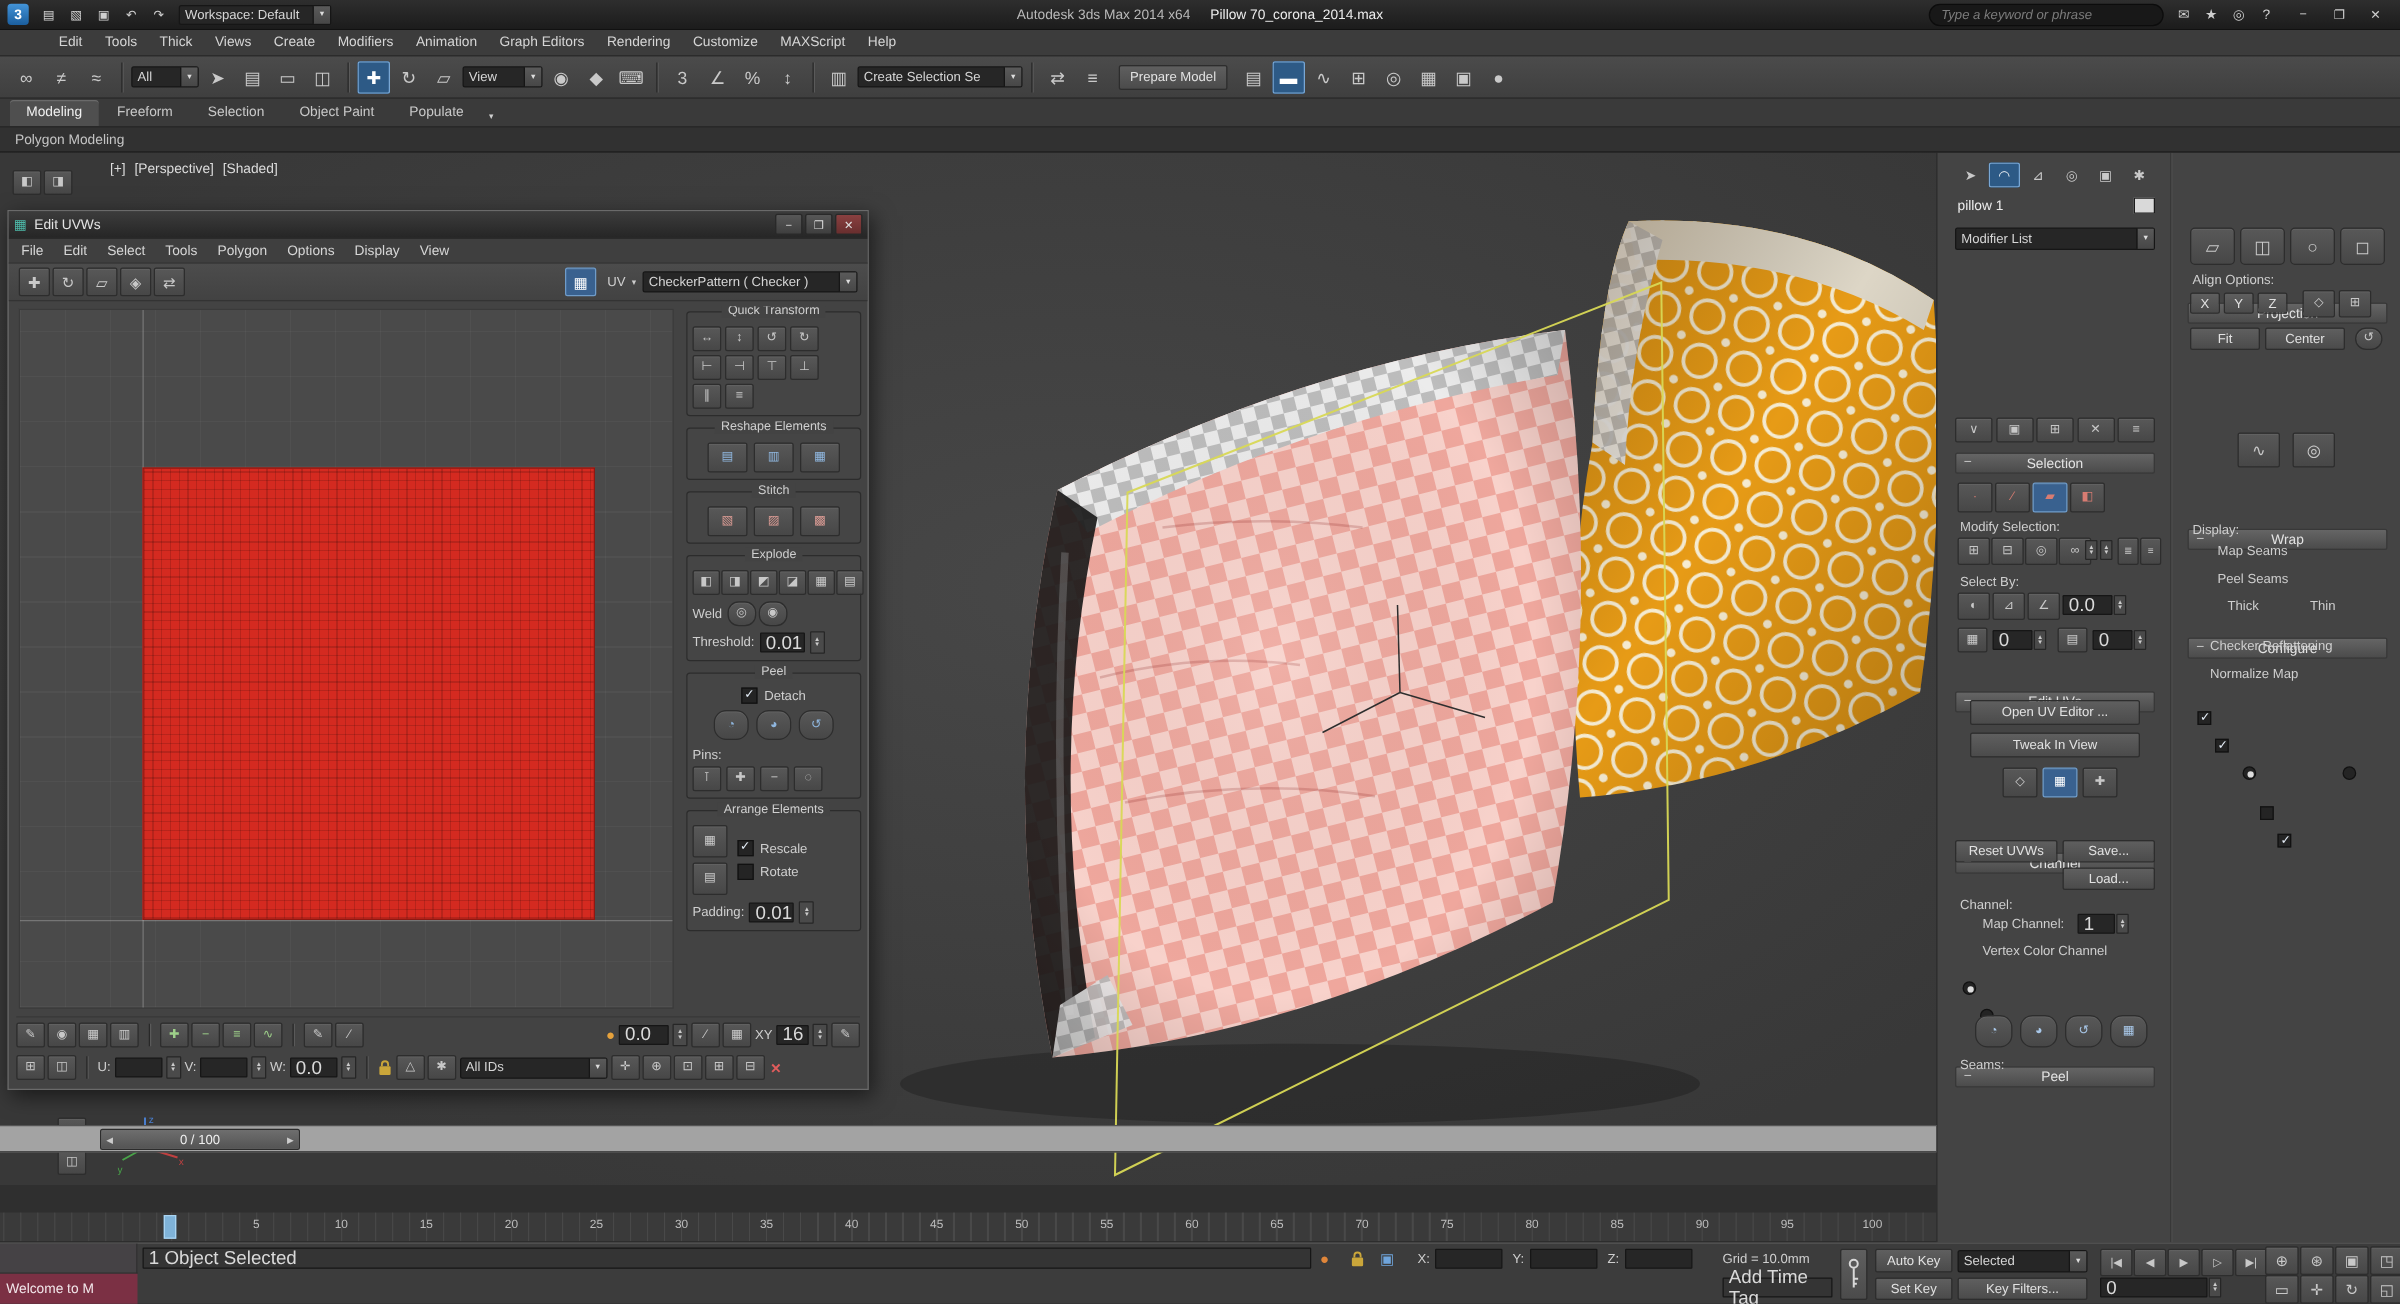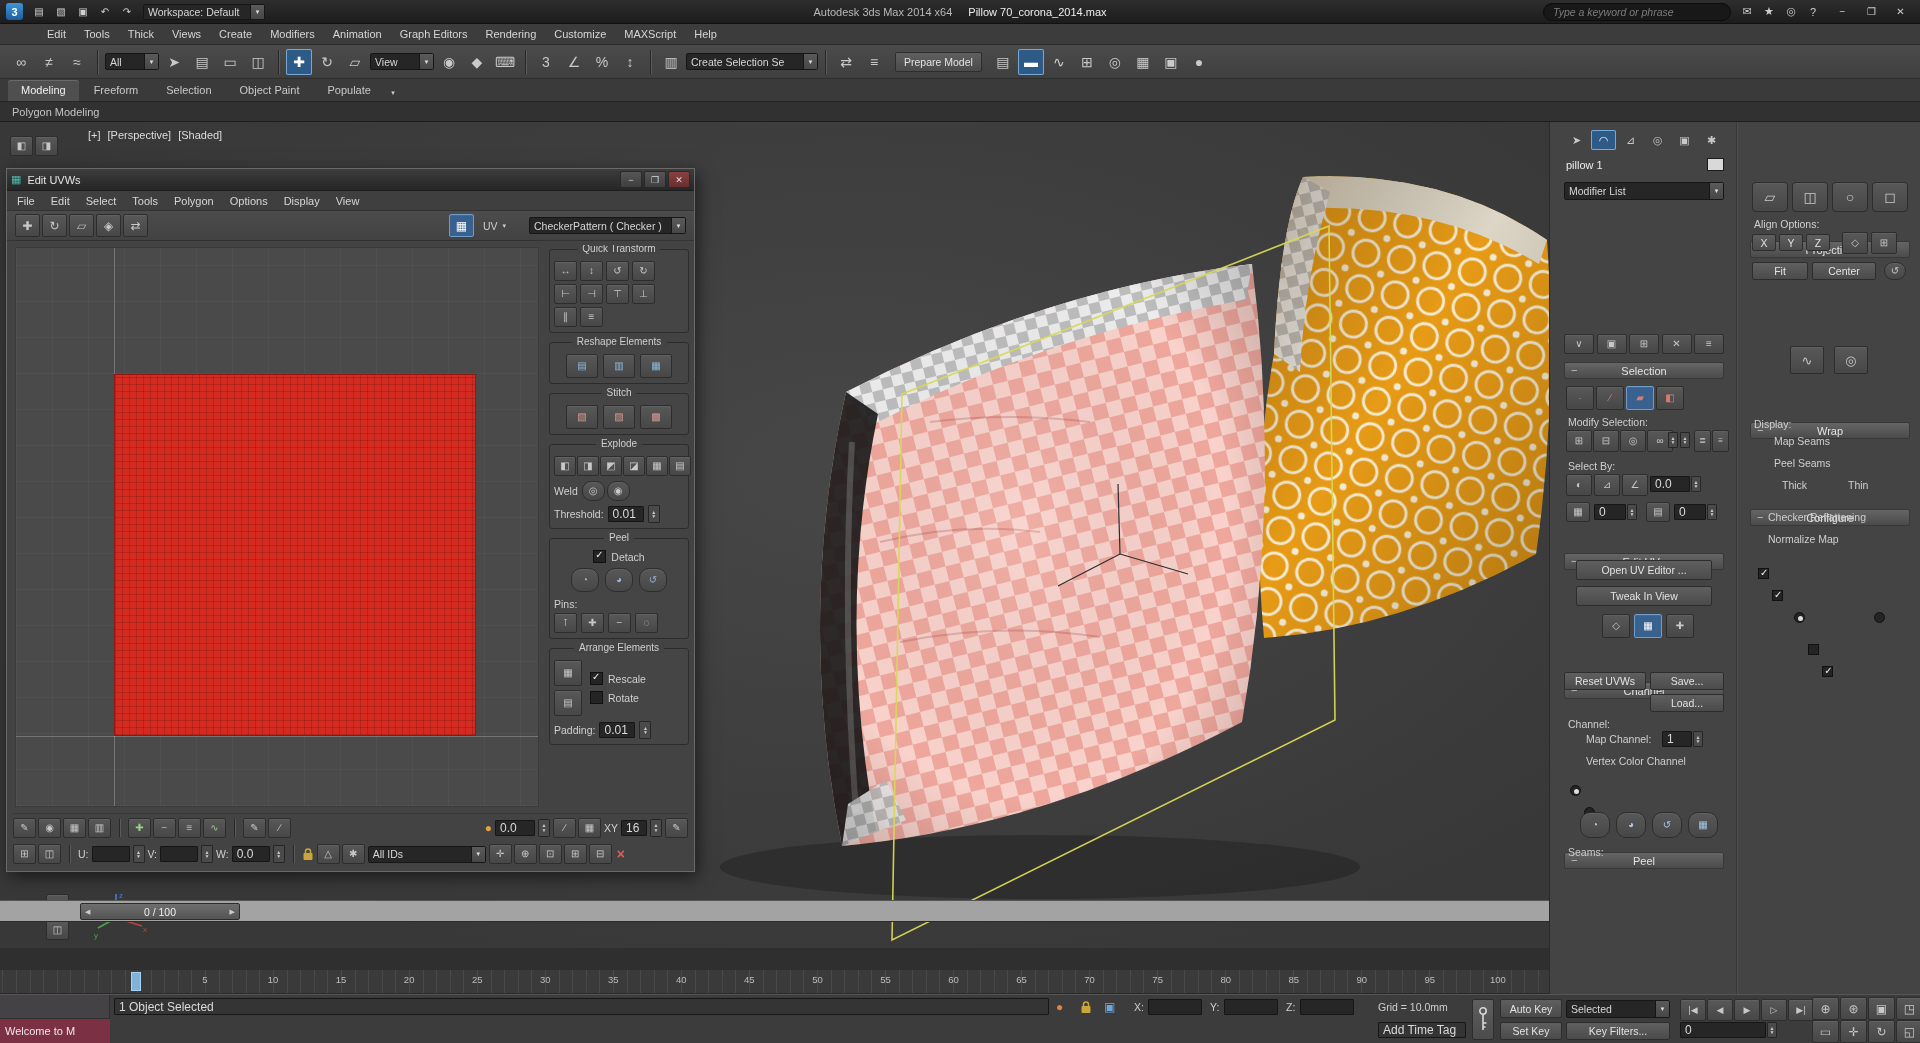--- a/index.html
+++ b/index.html
@@ -8,21 +8,21 @@
   .strip{display:flex;align-items:center;gap:2px}
   .tico{display:flex;align-items:center;justify-content:center;width:26px;height:26px;color:#c9c9c9;font-size:14px;border-radius:2px;flex:none}
   .tico[data-active="true"]{background:#2d5a86;box-shadow:inset 0 0 0 1px #79a7d4;color:#fff}
   .ico{display:flex;align-items:center;justify-content:center;width:21px;height:18px;background:linear-gradient(#585858,#474747);border:1px solid #2d2d2d;border-radius:2px;color:#c8c8c8;font-size:10px;line-height:1;box-shadow:inset 0 1px 0 rgba(255,255,255,.06);flex:none}
   .ico[data-active="true"]{background:#39618f;border-color:#6f9cc9;color:#fff}
   .sep{width:1px;height:24px;background:#282828;box-shadow:1px 0 0 #5a5a5a;margin:0 5px;flex:none}
   .combo{display:flex;align-items:center;height:17px;background:#262626;border:1px solid #161616;border-radius:2px;color:#d6d6d6;font-size:10.5px;box-sizing:border-box}
   .combo .cval{padding:0 4px;flex:1;white-space:nowrap;overflow:hidden}
   .combo .carr{width:13px;align-self:stretch;background:linear-gradient(#5a5a5a,#474747);display:flex;align-items:center;justify-content:center;font-size:6px;color:#ddd;border-left:1px solid #161616;flex:none}
   .btn{display:flex;align-items:center;justify-content:center;background:linear-gradient(#5f5f5f,#4b4b4b);border:1px solid #2d2d2d;border-radius:2px;color:#e2e2e2;font-size:10.5px;height:18px;box-sizing:border-box;white-space:nowrap}
-  .fld{background:#262626;border:1px solid #161616;color:#dadada;font-size:12px;height:16px;display:flex;align-items:center;padding:0 4px;box-sizing:border-box;border-radius:1px}
+  .fld{background:#262626;border:1px solid #161616;color:#dadada;font-size:15px;height:16px;display:flex;align-items:center;padding:0 4px;box-sizing:border-box;border-radius:1px}
   .spn{display:inline-flex;flex-direction:column;justify-content:center;width:10px;height:16px;background:#4a4a4a;border:1px solid #262626;border-radius:1px;color:#ccc;font-size:5px;line-height:4.5px;text-align:center;flex:none}
   .spn::before{content:"▲"}.spn::after{content:"▼"}
   .cb{width:11px;height:11px;background:#242424;border:1px solid #111;display:inline-block;position:relative;flex:none}
   .cb[data-checked="true"]::after{content:"✓";color:#e8f1fb;font-size:10px;position:absolute;top:-2px;left:1px}
   .rb{width:11px;height:11px;border-radius:50%;background:#242424;border:1px solid #111;display:inline-block;position:relative;flex:none}
   .rb[data-checked="true"]::after{content:"";position:absolute;left:2.5px;top:2.5px;width:5px;height:5px;border-radius:50%;background:#ddd}
   .lbl{font-size:10.5px;color:#cfcfcf;white-space:nowrap}
   .roll{height:17px;background:linear-gradient(#656565,#4b4b4b);border:1px solid #383838;border-radius:2px;display:flex;align-items:center;justify-content:center;font-size:11px;color:#e3e3e3;position:relative}
   .roll::before{content:"−";position:absolute;left:6px;top:1px;color:#c6c6c6}
   .grp{border:1px solid #2c2c2c;border-radius:3px;margin:4px 2px 9px;padding:11px 4px 5px;position:relative;background:rgba(255,255,255,.01)}
@@ -296,21 +296,21 @@
     <span class="ico" style="width:23px;height:21px;font-size:12px">✚</span>
         <span class="ico" style="width:23px;height:21px;font-size:12px">↻</span>
         <span class="ico" style="width:23px;height:21px;font-size:12px">▱</span>
         <span class="ico" style="width:23px;height:21px;font-size:12px">◈</span>
         <span class="ico" style="width:23px;height:21px;font-size:12px">⇄</span>
       </div>
     <div style="flex:1"></div>
     <span class="ico" style="width:23px;height:21px;font-size:12px" data-active="true">▦</span>
     <span class="lbl" style="margin:0 2px 0 6px">UV</span>
     <span style="font-size:7px;color:#ccc">▾</span>
-    <div class="combo" style="width:157px;margin-left:20px">
+    <div class="combo" style="width:172px;margin-left:2px">
       <span class="cval">CheckerPattern ( Checker )</span>
       <span class="carr">▼</span>
     </div>
   </div>
 
   <div class="r" style="left:8px;top:78px;width:524px;height:560px;background:#4a4a4a;border:1px solid #3a3a3a;overflow:hidden;background-image:repeating-linear-gradient(0deg,rgba(255,255,255,.035) 0 1px,transparent 1px 36px),repeating-linear-gradient(90deg,rgba(255,255,255,.035) 0 1px,transparent 1px 36px)">
     <div class="r" style="left:98px;top:0;width:1px;height:560px;background:rgba(220,220,220,.30)"></div>
     <div class="r" style="left:0;top:488px;width:524px;height:1px;background:rgba(220,220,220,.30)"></div>
     <div class="r" style="left:98px;top:126px;width:362px;height:362px;background:#d42a20;border:1px solid #8e1812;background-image:repeating-linear-gradient(0deg,rgba(0,0,0,.14) 0 1px,transparent 1px 7px),repeating-linear-gradient(90deg,rgba(0,0,0,.14) 0 1px,transparent 1px 7px)"></div>
   </div>

